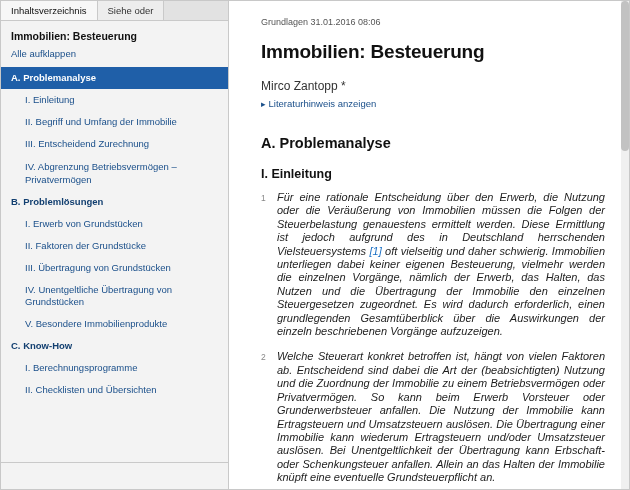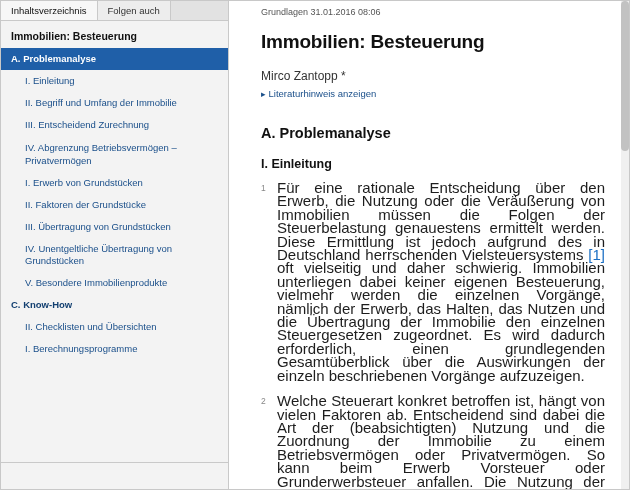--- a/index.html
+++ b/index.html
@@ -117,21 +117,21 @@
   }
   .content {
     padding: 0 24px 0 32px;
     box-sizing: border-box;
     height: 100%;
     overflow: hidden;
   }
   .crumb {
     font-size: 9px;
     color: #555;
-    padding-top: 6px;
+    padding-top: 16px;
     padding-bottom: 14px;
   }
   h1.doc-title {
     font-size: 19px;
     font-weight: bold;
     color: #111;
     margin: 0 0 16px 0;
     letter-spacing: -0.2px;
   }
   .author {
@@ -172,24 +172,25 @@
   }
   .para-num {
     width: 16px;
     min-width: 16px;
     font-size: 8.5px;
     color: #888;
     padding-top: 2px;
     text-align: left;
   }
   .para-text {
-    font-size: 15px;
+    font-size: 11px;
     line-height: 13.4px;
     color: #1d1d1d;
     text-align: justify;
+    font-style: italic;
   }
   .ref-link {
     color: #1a6fc4;
     cursor: pointer;
   }
   .merke {
     background: #f1f1f1;
     border: 1px solid #e0e0e0;
     margin-left: 16px;
     padding: 10px 12px 12px 12px;
@@ -220,37 +221,39 @@
   }
 </style>
 </head>
 <body>
 
 <div class="app">
 
   <div class="sidebar">
     <div class="tabs">
       <div class="tab active">Inhaltsverzeichnis</div>
-      <div class="tab">Folgen auch</div>
+      <div class="tab">Siehe oder</div>
     </div>
     <div class="sidebar-title">Immobilien: Besteuerung</div>
+    <div class="expand-all">Alle aufklappen</div>
     <div class="toc">
       <div class="toc-item level1 selected">A. Problemanalyse</div>
       <div class="toc-item level2">I. Einleitung</div>
       <div class="toc-item level2">II. Begriff und Umfang der Immobilie</div>
       <div class="toc-item level2">III. Entscheidend Zurechnung</div>
       <div class="toc-item level2 wrap">IV. Abgrenzung Betriebsvermögen – Privatvermögen</div>
+      <div class="toc-item level1">B. Problemlösungen</div>
       <div class="toc-item level2">I. Erwerb von Grundstücken</div>
       <div class="toc-item level2">II. Faktoren der Grundstücke</div>
       <div class="toc-item level2">III. Übertragung von Grundstücken</div>
       <div class="toc-item level2">IV. Unentgeltliche Übertragung von Grundstücken</div>
       <div class="toc-item level2">V. Besondere Immobilienprodukte</div>
       <div class="toc-item level1">C. Know-How</div>
+      <div class="toc-item level2">I. Berechnungsprogramme</div>
       <div class="toc-item level2">II. Checklisten und Übersichten</div>
-      <div class="toc-item level2">I. Berechnungsprogramme</div>
     </div>
     <div class="sidebar-bottom"></div>
   </div>
 
   <div class="content-wrap">
     <div class="content">
       <div class="crumb">Grundlagen 31.01.2016 08:06</div>
       <h1 class="doc-title">Immobilien: Besteuerung</h1>
       <div class="author">Mirco Zantopp *</div>
       <div class="lit-link-row">

